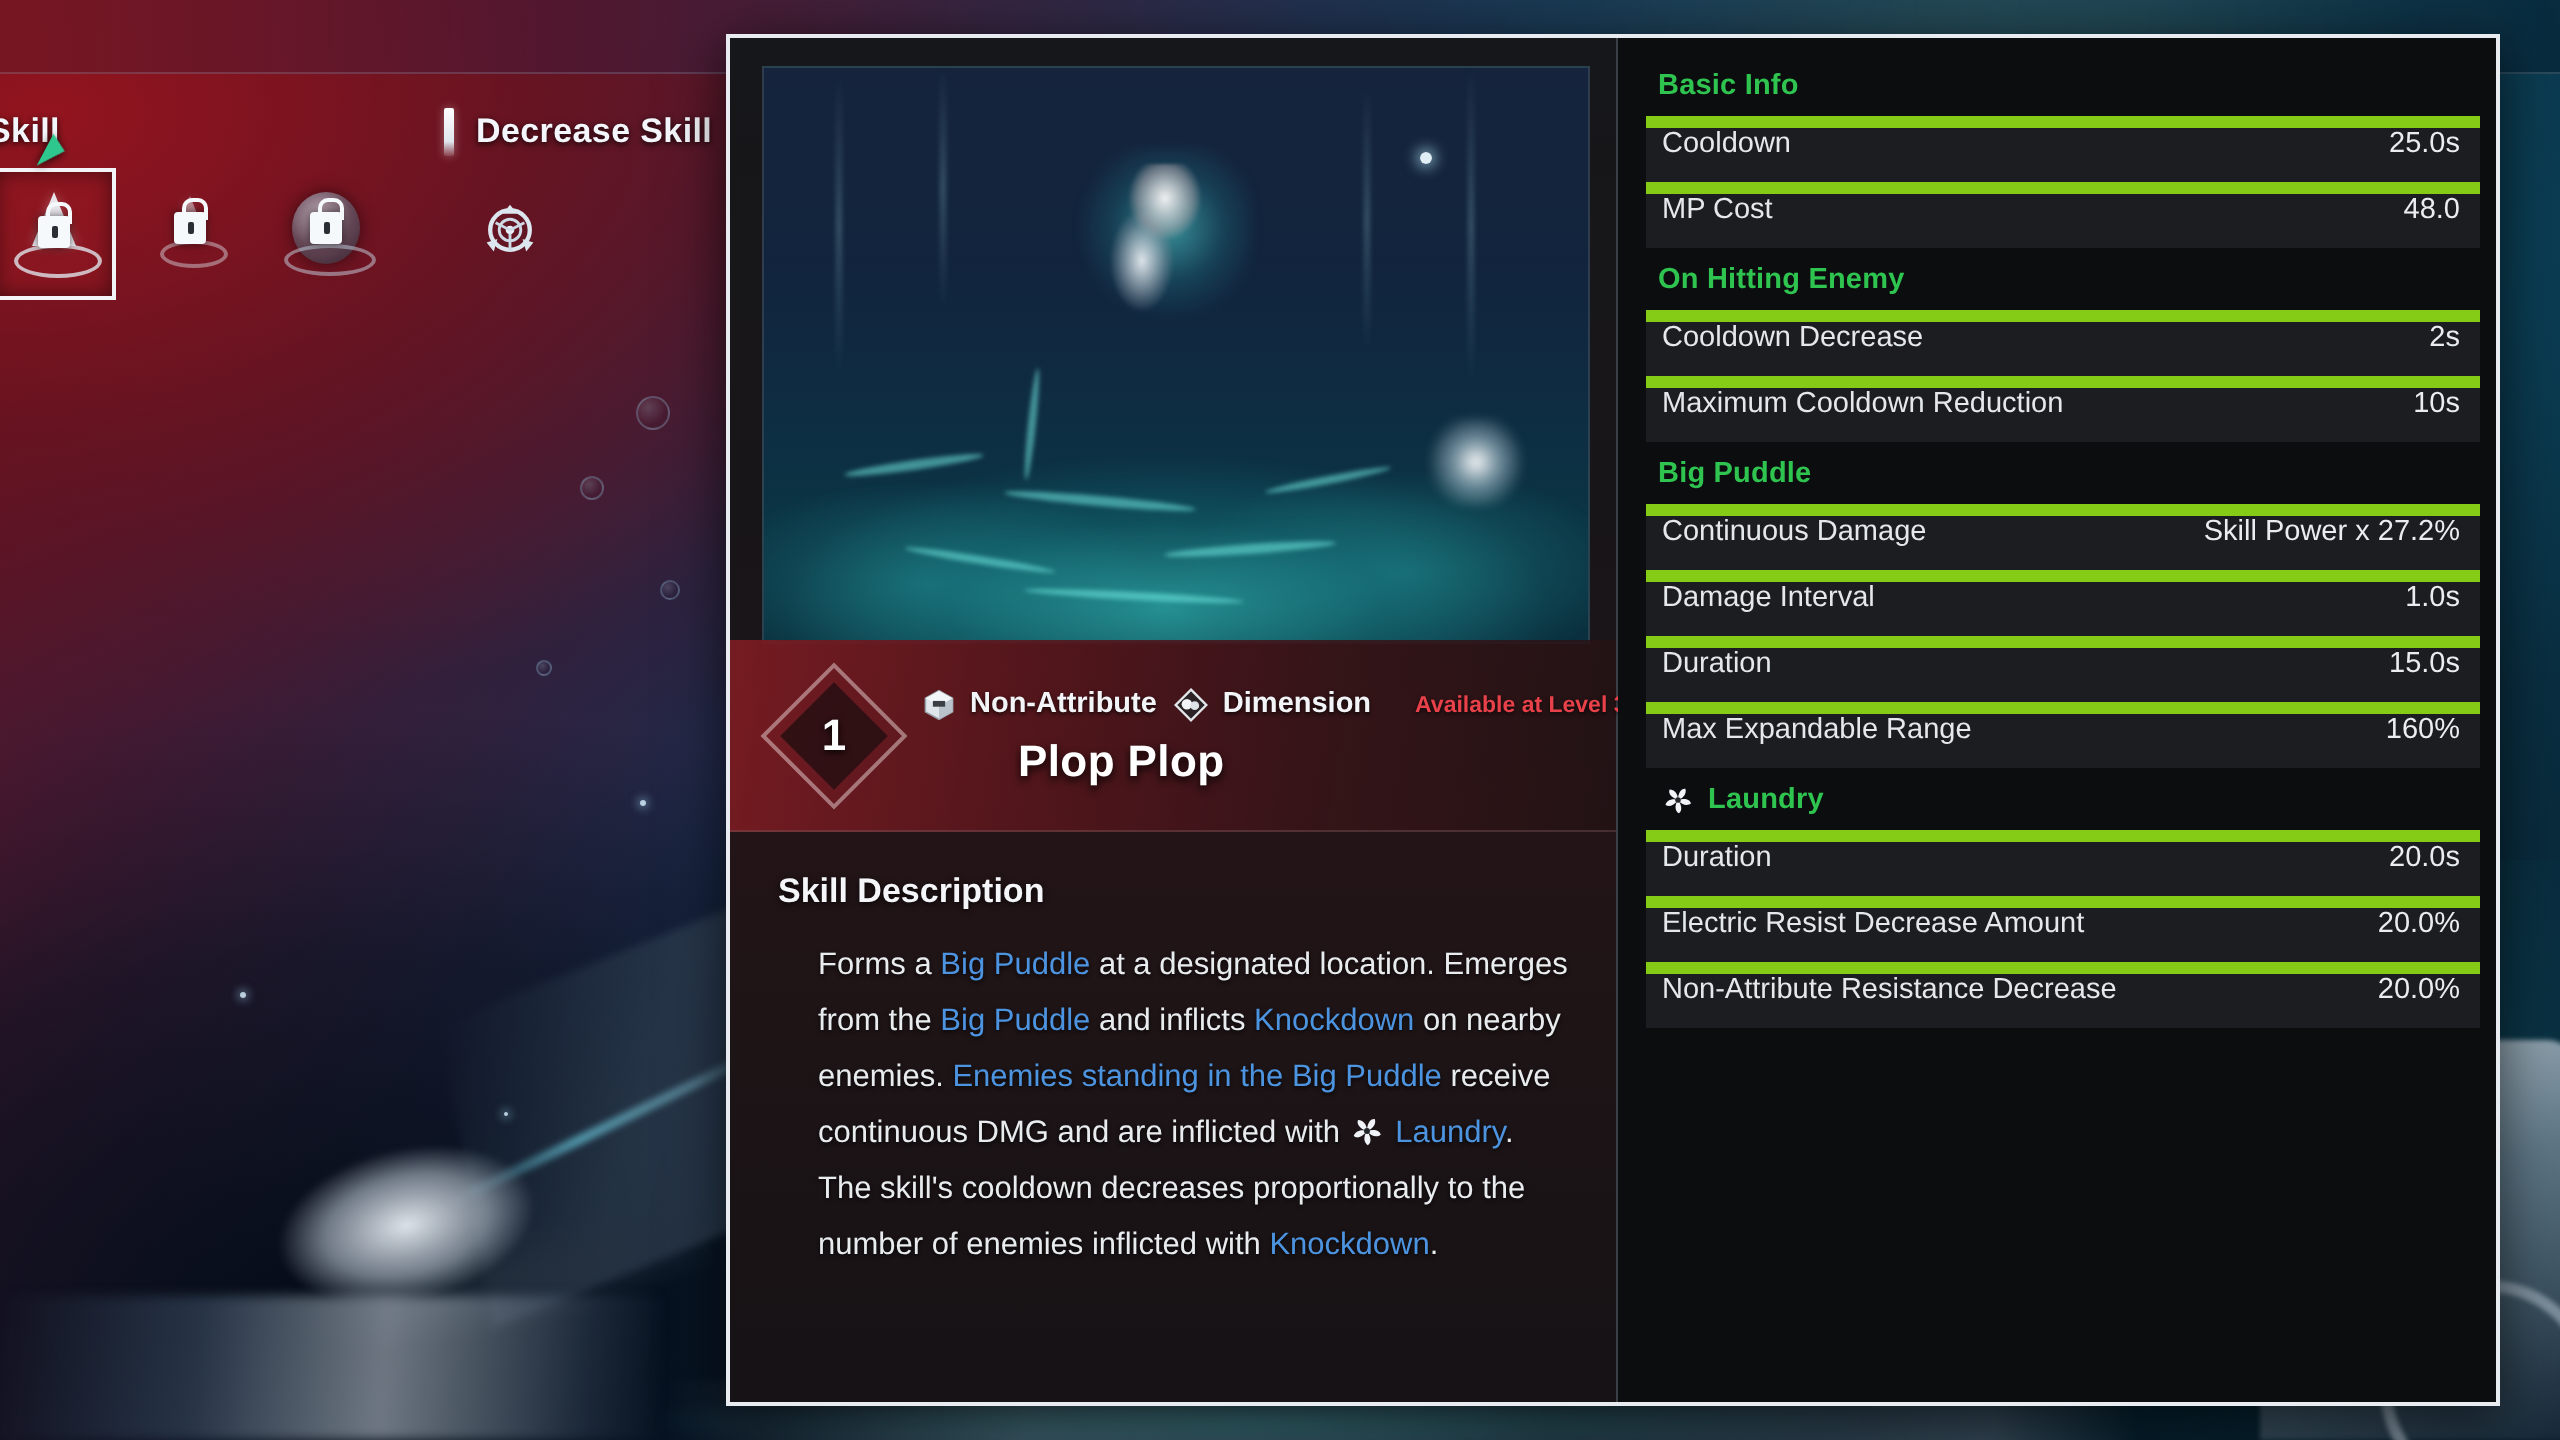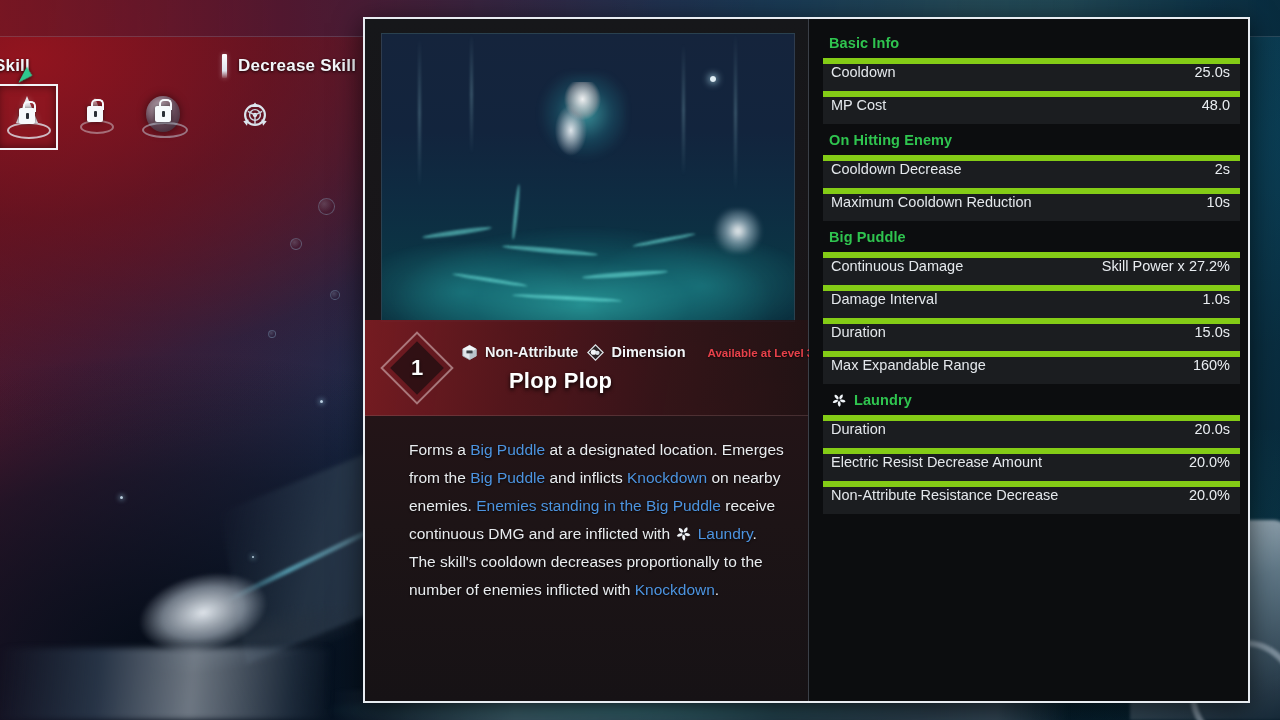--- a/index.html
+++ b/index.html
@@ -557,20 +557,21 @@
             <span class="attr-txt">Dimension</span>
           </div>
 
           <span class="avail">Available at Level 3</span>
         </div>
 
         <div class="skill-name">Plop Plop</div>
       </div>
 
       <div class="desc-wrap">
+        <div class="desc-title">Skill Description</div>
         <div class="desc-body" id="desc-body"><span>Forms a </span><span class="kw">Big Puddle</span><span> at a designated location. Emerges from the </span><span class="kw">Big Puddle</span><span> and inflicts </span><span class="kw">Knockdown</span><span> on nearby enemies. </span><span class="kw">Enemies standing in the Big Puddle</span><span> receive continuous DMG and are inflicted with </span><span class="inline-laundry"><svg viewBox="0 0 24 24" width="17" height="17">
                 <path d="M12 12 C12 6.5 14.5 3.2 17.5 3.6 C18.6 6.8 16.6 10.4 12 12 Z" fill="#f0f4f8" transform="rotate(0 12 12)"></path>
                 <path d="M12 12 C12 6.5 14.5 3.2 17.5 3.6 C18.6 6.8 16.6 10.4 12 12 Z" fill="#f0f4f8" transform="rotate(72 12 12)"></path>
                 <path d="M12 12 C12 6.5 14.5 3.2 17.5 3.6 C18.6 6.8 16.6 10.4 12 12 Z" fill="#f0f4f8" transform="rotate(144 12 12)"></path>
                 <path d="M12 12 C12 6.5 14.5 3.2 17.5 3.6 C18.6 6.8 16.6 10.4 12 12 Z" fill="#f0f4f8" transform="rotate(216 12 12)"></path>
                 <path d="M12 12 C12 6.5 14.5 3.2 17.5 3.6 C18.6 6.8 16.6 10.4 12 12 Z" fill="#f0f4f8" transform="rotate(288 12 12)"></path>
                 <circle cx="12" cy="12" r="2.1" fill="#23262b"></circle>
               </svg></span> <span class="kw">Laundry</span><span>. The skill's cooldown decreases proportionally to the number of enemies inflicted with </span><span class="kw">Knockdown</span><span>.</span></div>
       </div>
     </div>

